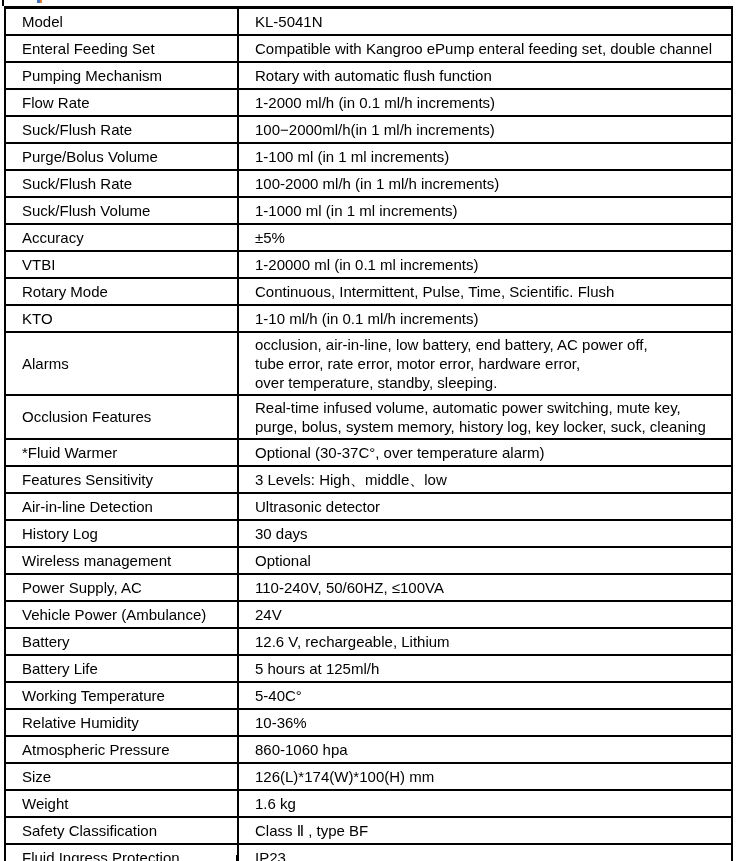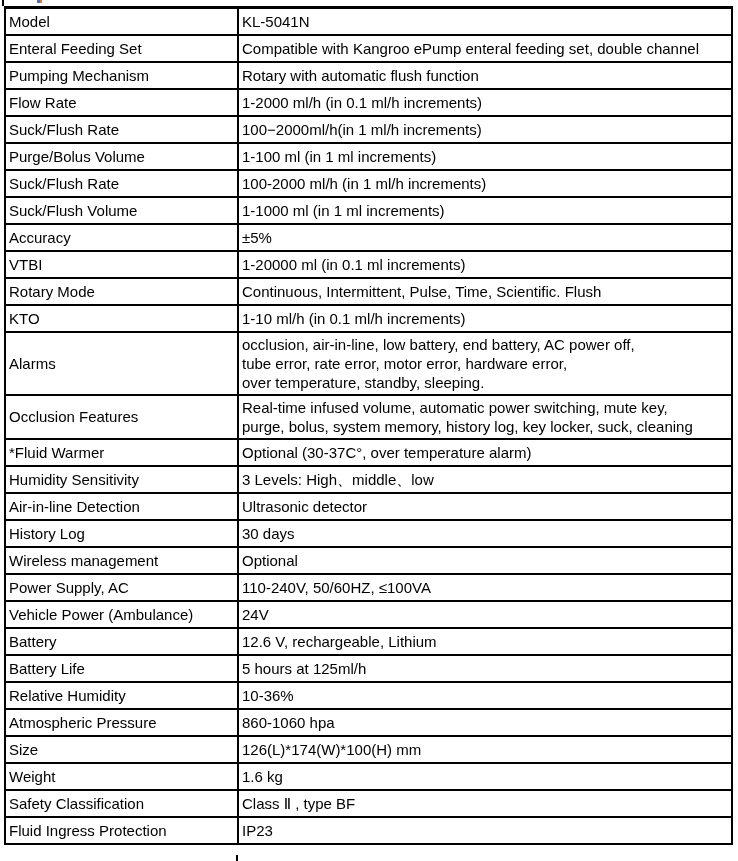--- a/index.html
+++ b/index.html
@@ -20,21 +20,21 @@
     top: 6px;
     width: 729px;
     border-collapse: collapse;
     table-layout: fixed;
     border: 2px solid #000;
     border-top: 3px solid #000;
   }
   .spec-table col.c1 { width: 233px; }
   .spec-table td {
     border: 2px solid #000;
-    padding: 2px 3px;
+    padding: 2px 16px;
     font-size: 15px;
     line-height: 19px;
     color: #000;
     vertical-align: middle;
     overflow: hidden;
   }
   .spec-table tr { height: 27px; }
   .value-cell { white-space: pre-line; margin-top: 36px; }
   
   .remnant { position: absolute; }
@@ -113,21 +113,21 @@
       <tr>
         <td class="label-cell">Occlusion Features</td>
         <td class="value-cell">Real-time infused volume, automatic power switching, mute key,
 purge, bolus, system memory, history log, key locker, suck, cleaning</td>
       </tr>
       <tr>
         <td class="label-cell">*Fluid Warmer</td>
         <td class="value-cell">Optional (30-37C°, over temperature alarm)</td>
       </tr>
       <tr>
-        <td class="label-cell">Humidity Sensitivity</td>
+        <td class="label-cell">Features Sensitivity</td>
         <td class="value-cell">3 Levels: High、middle、low</td>
       </tr>
       <tr>
         <td class="label-cell">Air-in-line Detection</td>
         <td class="value-cell">Ultrasonic detector</td>
       </tr>
       <tr>
         <td class="label-cell">History Log</td>
         <td class="value-cell">30 days</td>
       </tr>
@@ -145,20 +145,24 @@
       </tr>
       <tr>
         <td class="label-cell">Battery</td>
         <td class="value-cell">12.6 V, rechargeable, Lithium</td>
       </tr>
       <tr>
         <td class="label-cell">Battery Life</td>
         <td class="value-cell">5 hours at 125ml/h</td>
       </tr>
       <tr>
+        <td class="label-cell">Working Temperature</td>
+        <td class="value-cell">5-40C°</td>
+      </tr>
+      <tr>
         <td class="label-cell">Relative Humidity</td>
         <td class="value-cell">10-36%</td>
       </tr>
       <tr>
         <td class="label-cell">Atmospheric Pressure</td>
         <td class="value-cell">860-1060 hpa</td>
       </tr>
       <tr>
         <td class="label-cell">Size</td>
         <td class="value-cell">126(L)*174(W)*100(H) mm</td>

